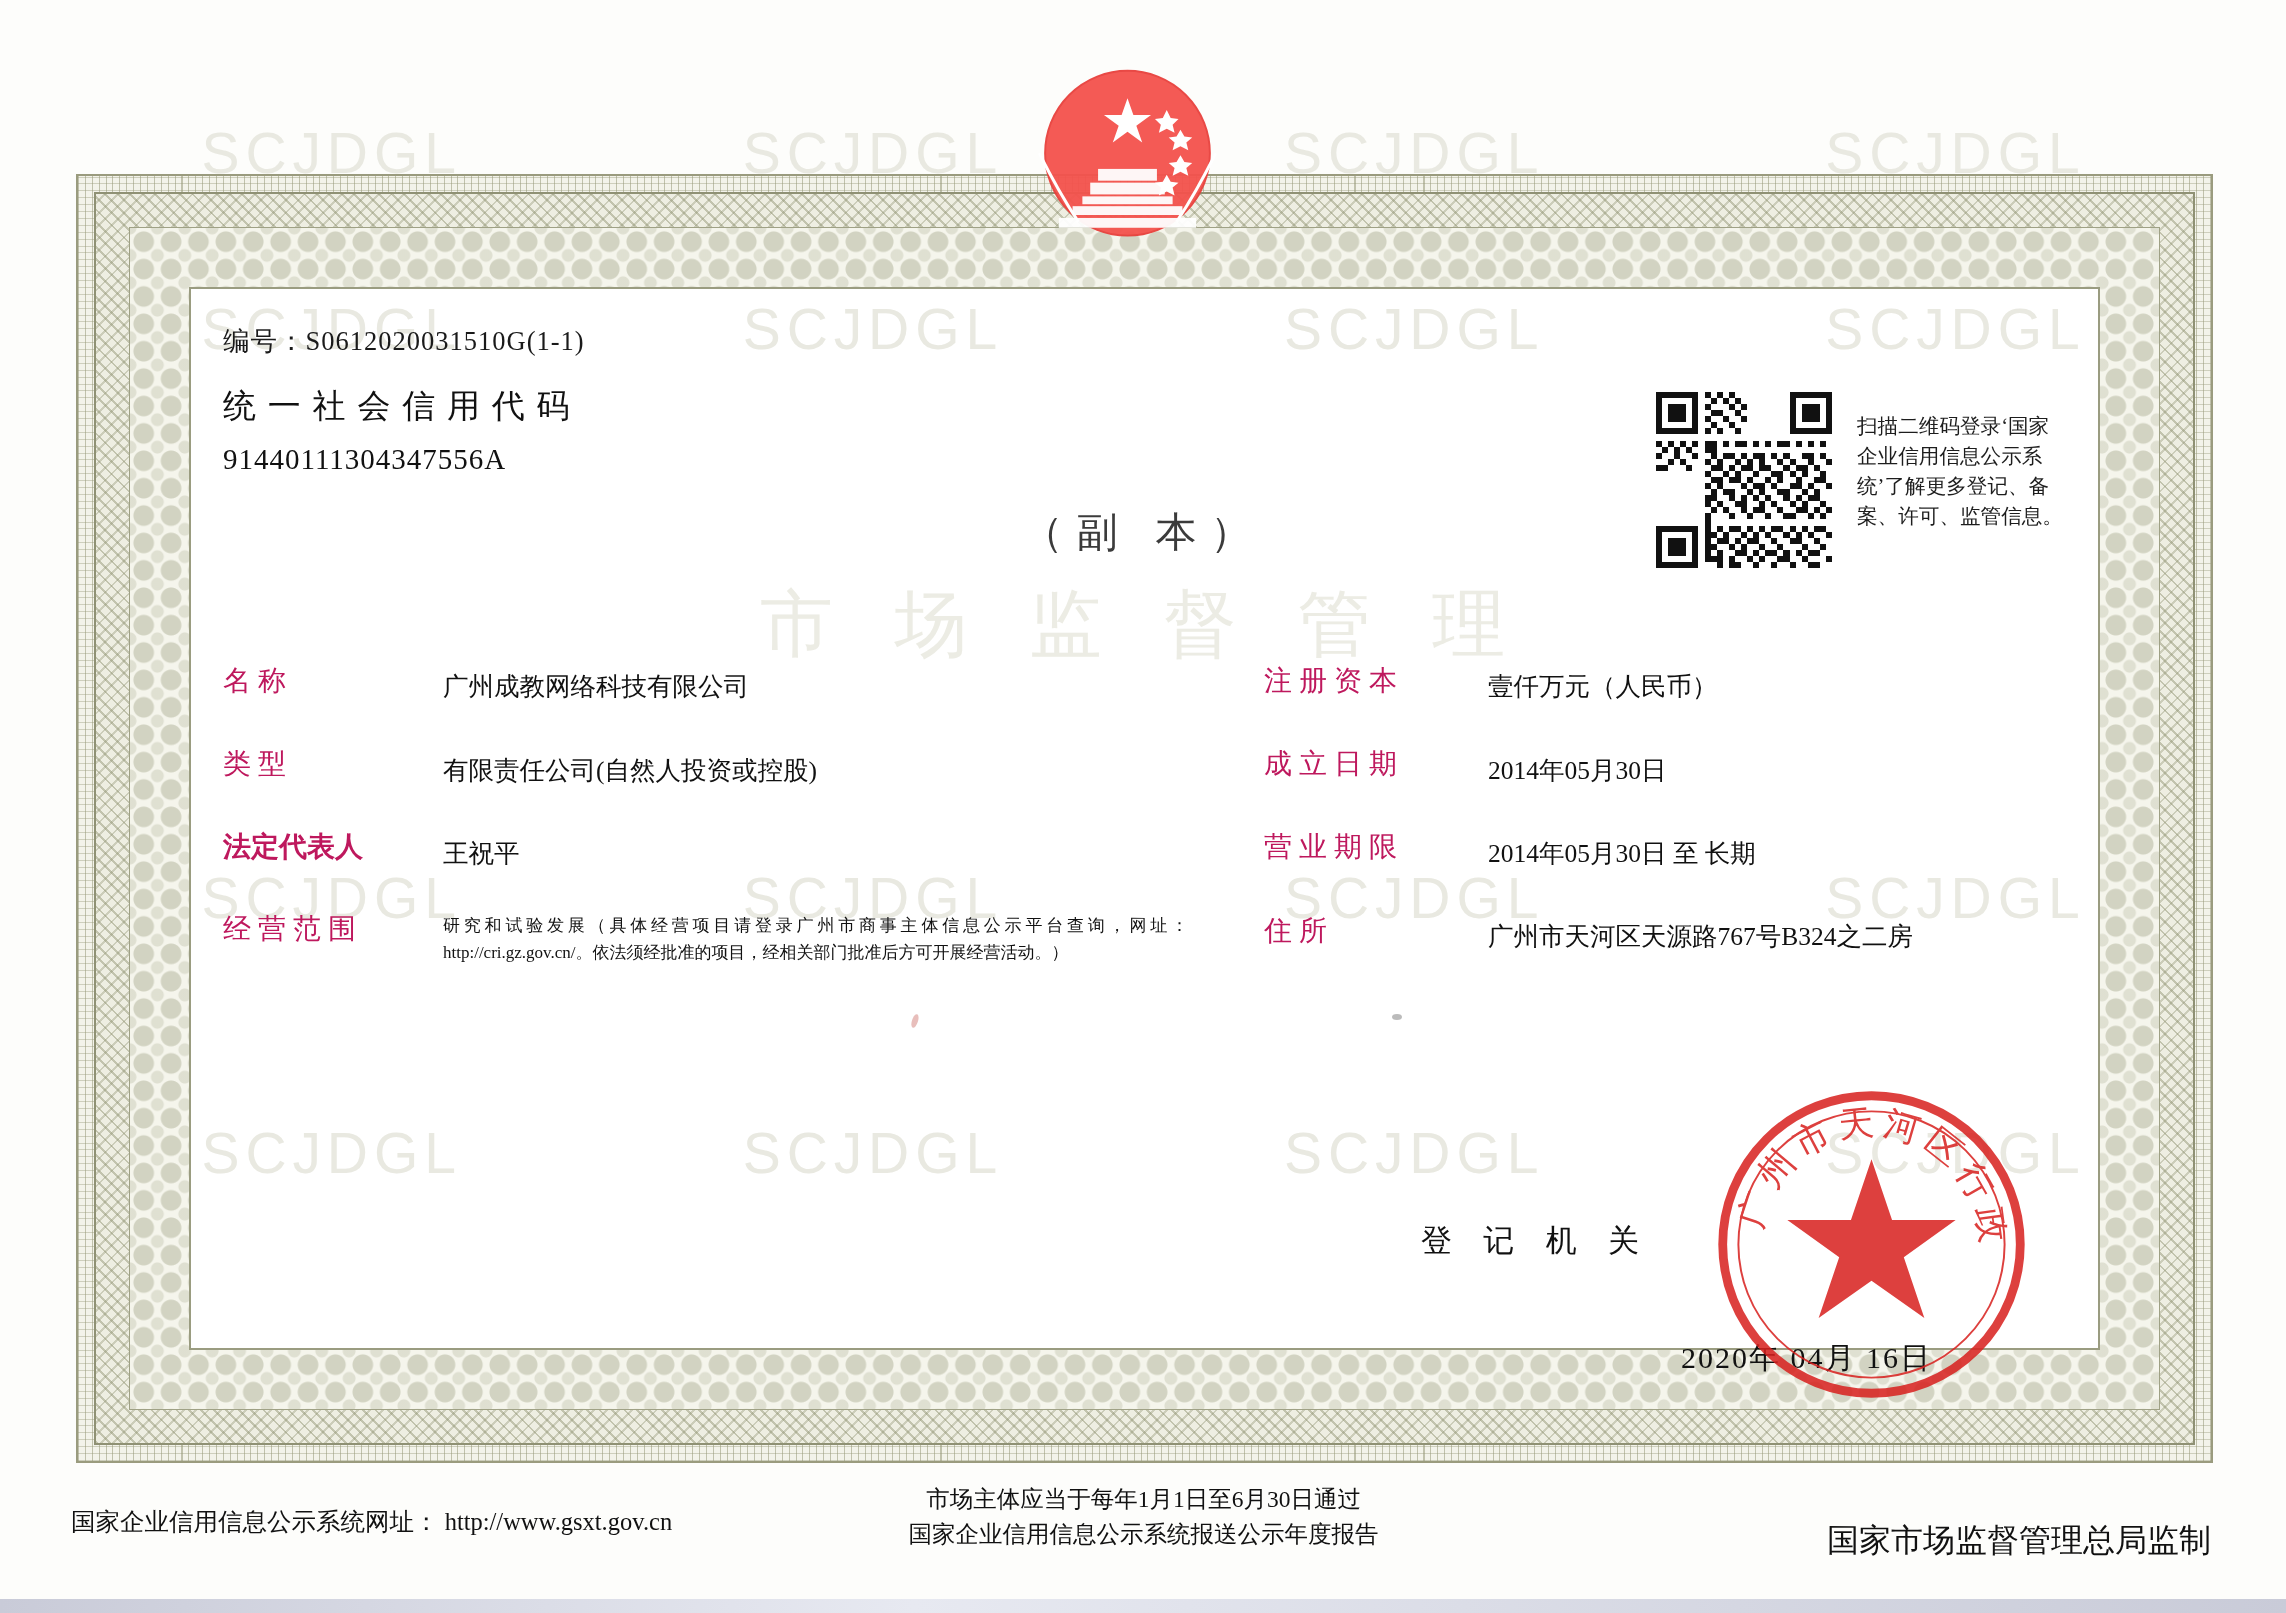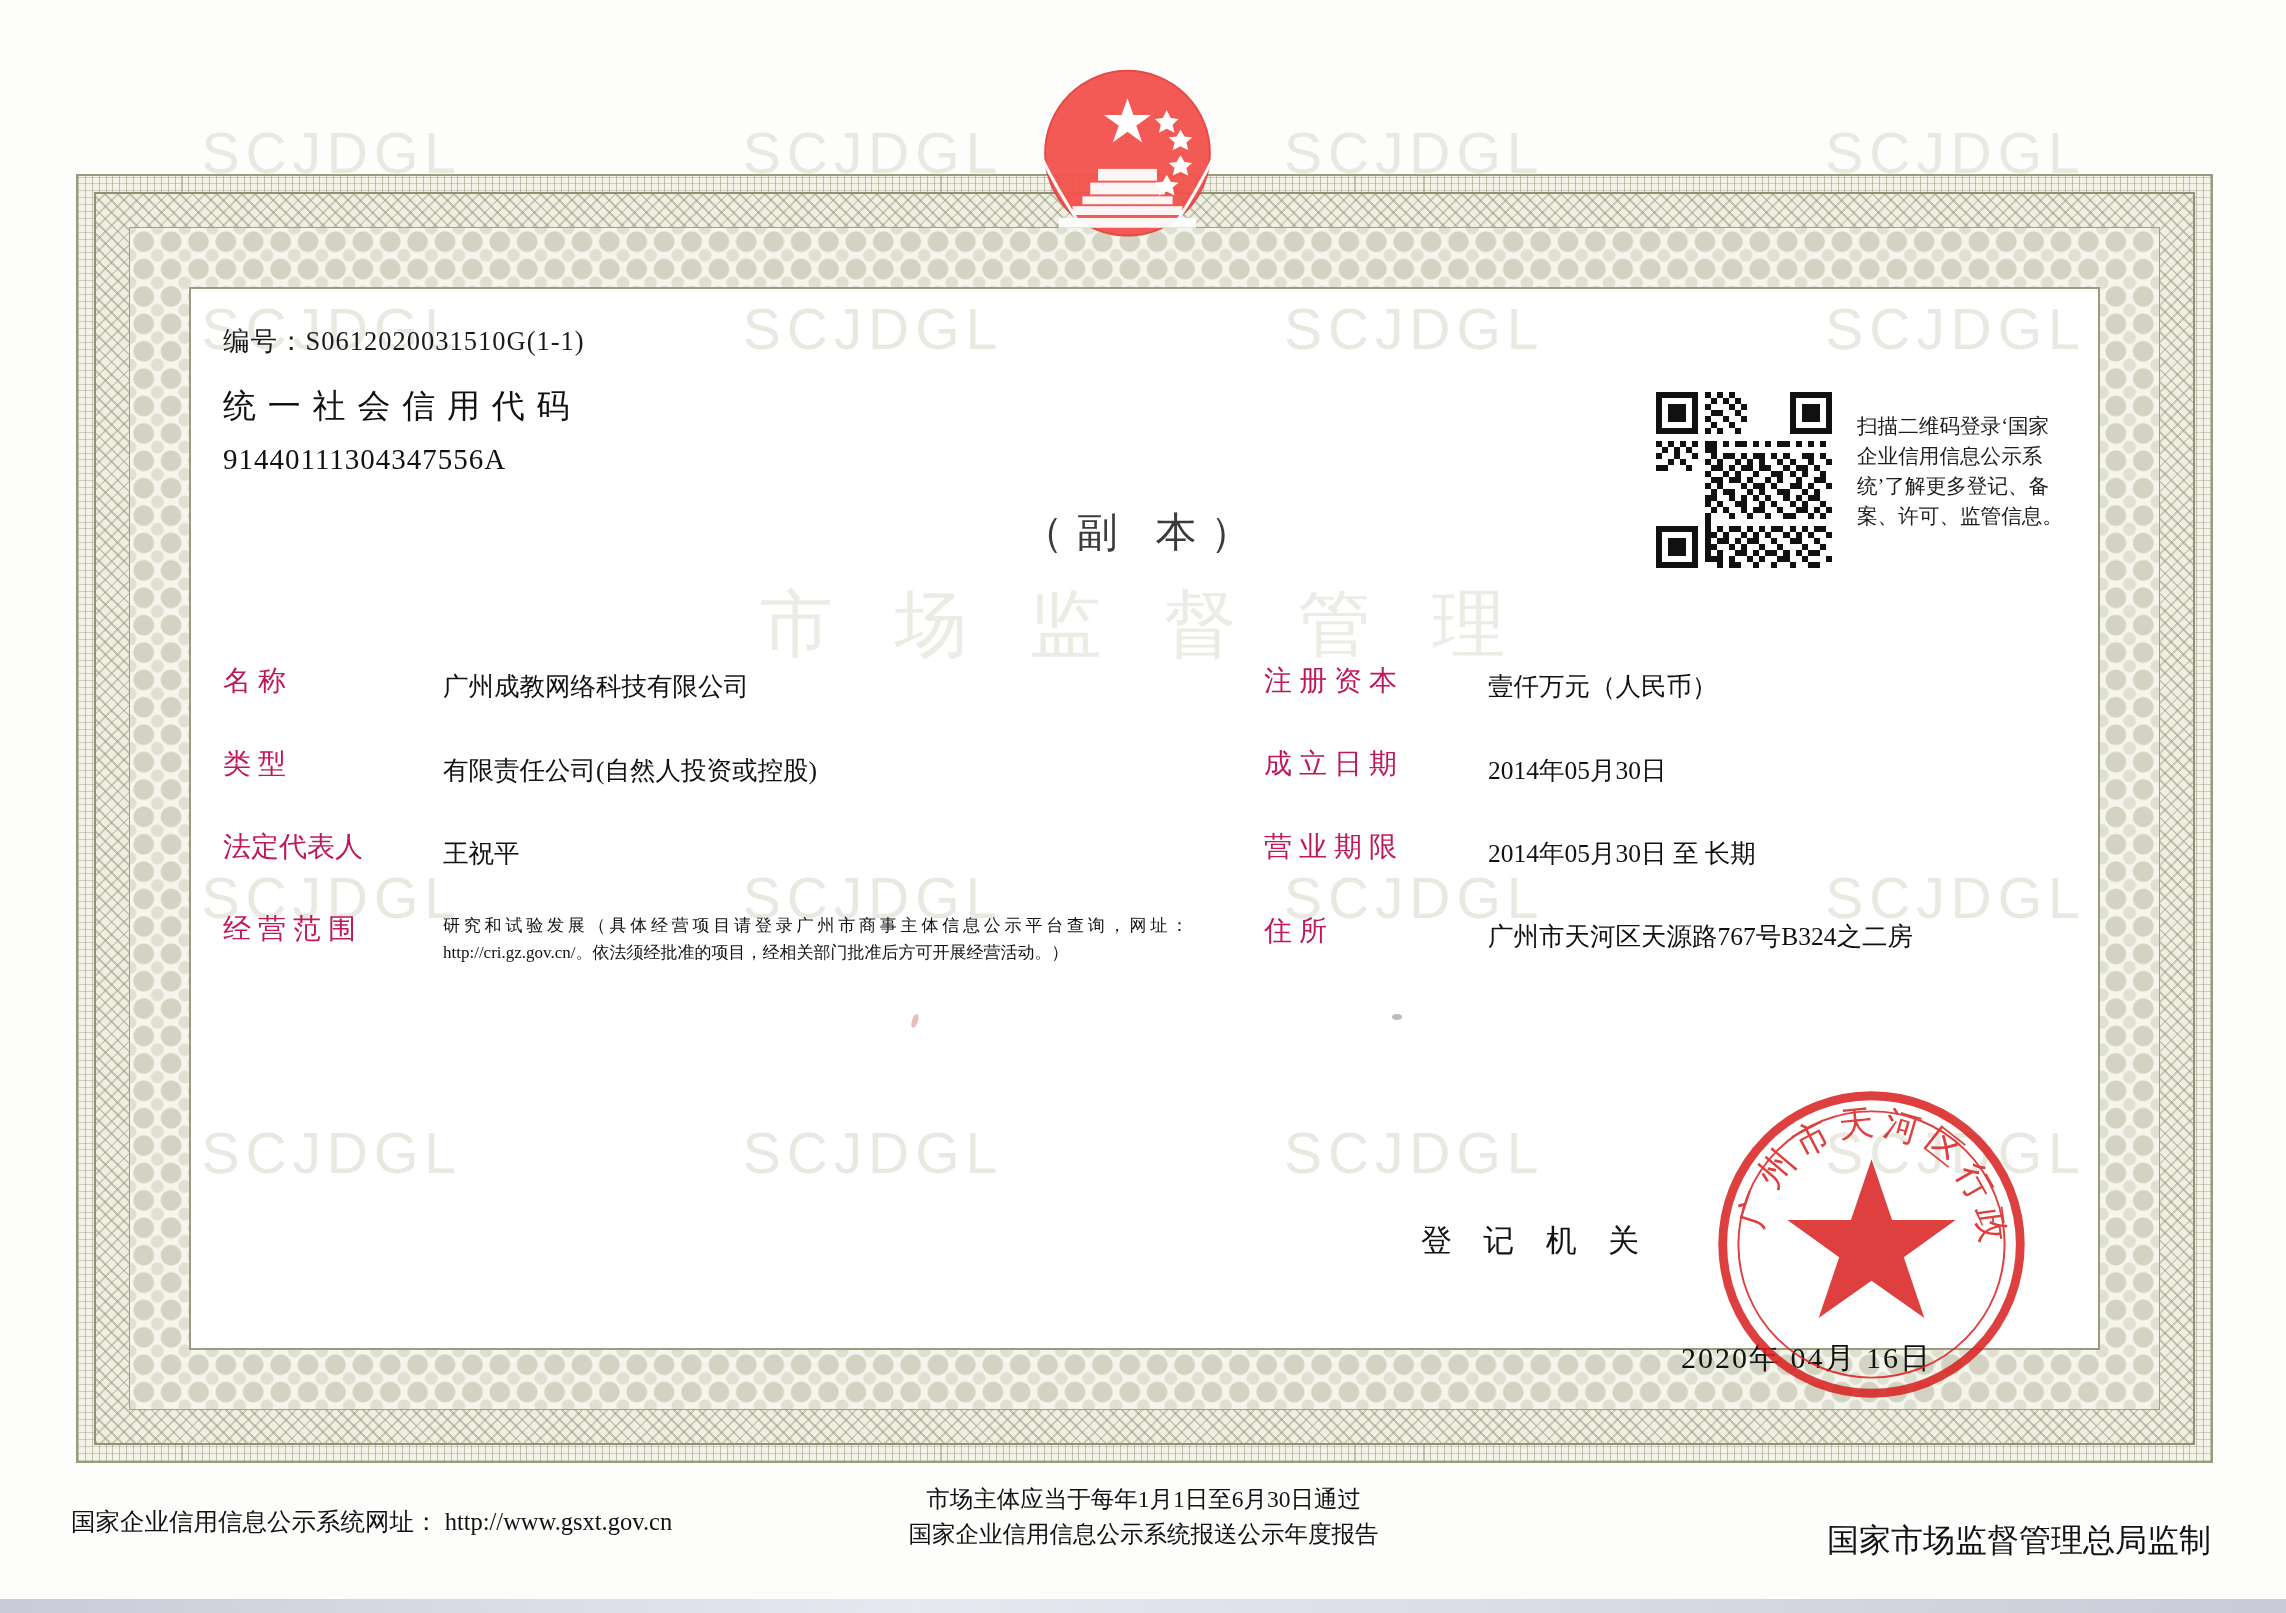--- a/index.html
+++ b/index.html
@@ -514,21 +514,21 @@
     </svg>
   </div>
   <div class="qr-note">扫描二维码登录‘国家企业信用信息公示系统’了解更多登记、备案、许可、监管信息。</div>
 
   <div class="field-label" style="left:223px; top:662px;">名        称</div>
   <div class="field-value" style="left:443px; top:669px;">广州成教网络科技有限公司</div>
 
   <div class="field-label" style="left:223px; top:745px;">类        型</div>
   <div class="field-value" style="left:443px; top:753px;">有限责任公司(自然人投资或控股)</div>
 
-  <div class="field-label" style="left:223px; top:828px;">法定代表人</div>
+  <div class="field-label" style="left:223px; top:828px;font-weight:bold;">法定代表人</div>
   <div class="field-value" style="left:443px; top:836px;">王祝平</div>
 
   <div class="field-label" style="left:223px; top:910px;">经 营 范 围</div>
   <div class="scope-value">研究和试验发展（具体经营项目请登录广州市商事主体信息公示平台查询，网址：http://cri.gz.gov.cn/。依法须经批准的项目，经相关部门批准后方可开展经营活动。）</div>
 
   <div class="field-label" style="left:1264px; top:662px;">注 册 资 本</div>
   <div class="field-value" style="left:1488px; top:669px;">壹仟万元（人民币）</div>
 
   <div class="field-label" style="left:1264px; top:745px;">成 立 日 期</div>
   <div class="field-value" style="left:1488px; top:753px;">2014年05月30日</div>

